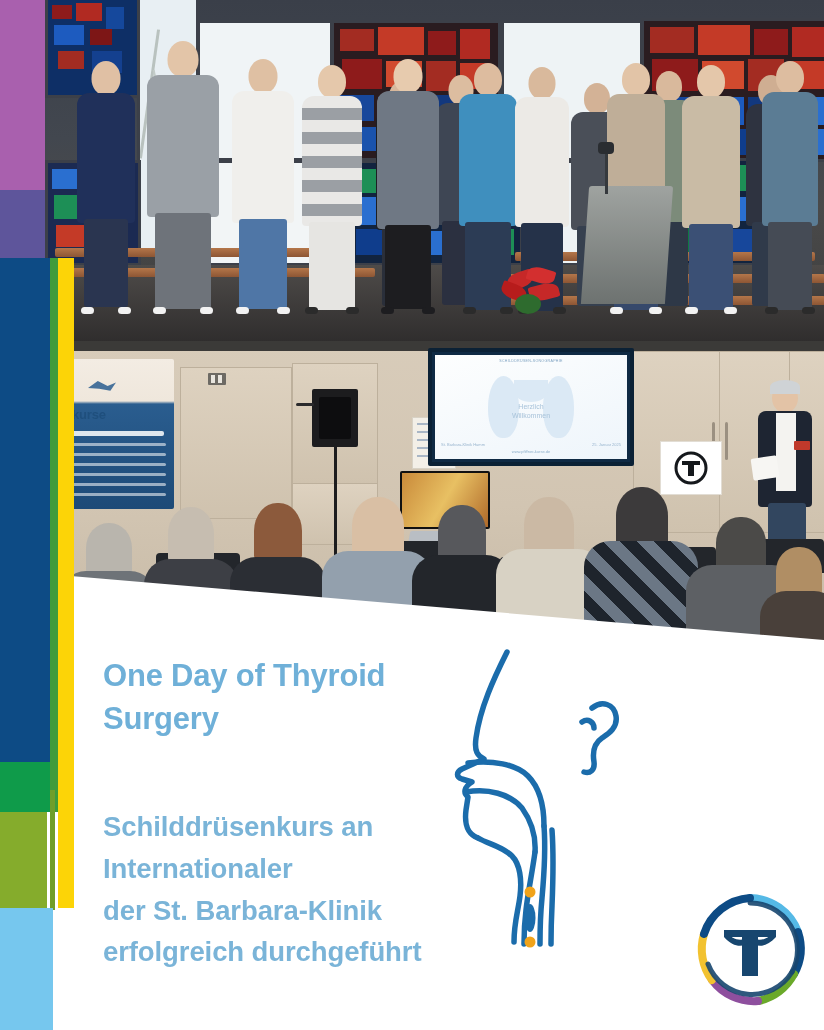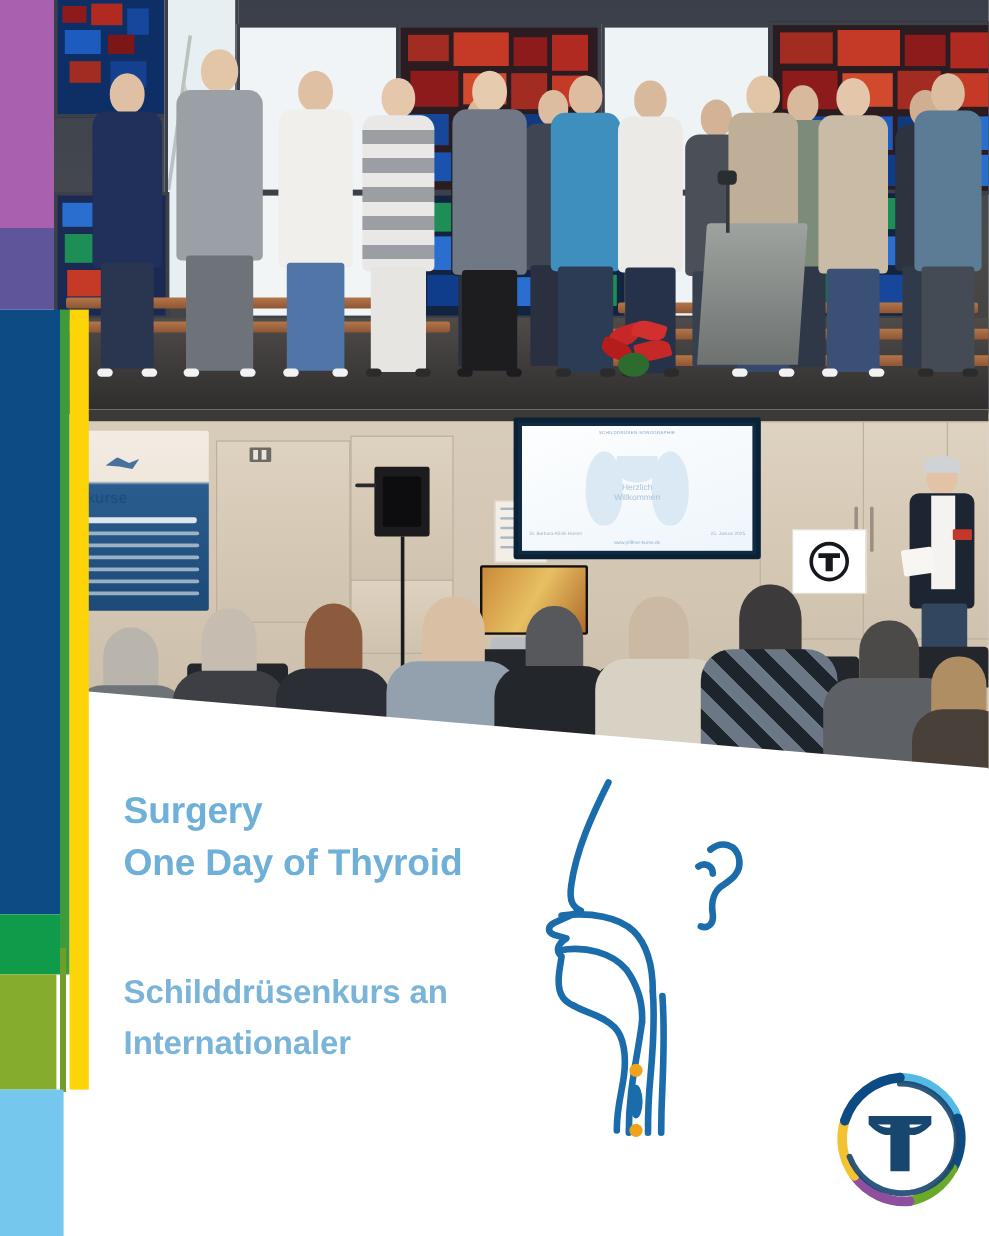--- a/index.html
+++ b/index.html
@@ -587,27 +587,29 @@
                C 163 140, 158 144, 152 142"></path>
       <path d="M150 92 C 156 88, 162 92, 162 98"></path>
     </g>
 
     <circle cx="98" cy="262" r="5.5" fill="#f0a31a"></circle>
     <ellipse cx="98" cy="288" rx="5.5" ry="14" fill="#1b6cab"></ellipse>
     <circle cx="98" cy="312" r="5.5" fill="#f0a31a"></circle>
   </svg>
 
   <div id="headline">
+    <div>One Day of Thyroid</div>
     <div>Surgery</div>
-    <div>One Day of Thyroid</div>
   </div>
 
   <div id="subhead">
     <div>Schilddrüsenkurs an</div>
     <div>Internationaler</div>
+    <div>der St. Barbara-Klinik</div>
+    <div>erfolgreich durchgeführt</div>
   </div>
 
   <svg id="logo" viewBox="0 0 128 128">
     <g fill="none" stroke-width="8" stroke-linecap="round">
       <path d="M64 12 A52 52 0 0 1 112 46" stroke="#55b9e6"></path>
       <path d="M112 46 A52 52 0 0 1 108 88" stroke="#0d4b85"></path>
       <path d="M108 88 A52 52 0 0 1 72 115" stroke="#6aa92a"></path>
       <path d="M72 115 A52 52 0 0 1 26 94" stroke="#8e4f9e"></path>
       <path d="M26 94 A52 52 0 0 1 18 48" stroke="#f2c230"></path>
       <path d="M18 48 A52 52 0 0 1 64 12" stroke="#0d4b85"></path>

